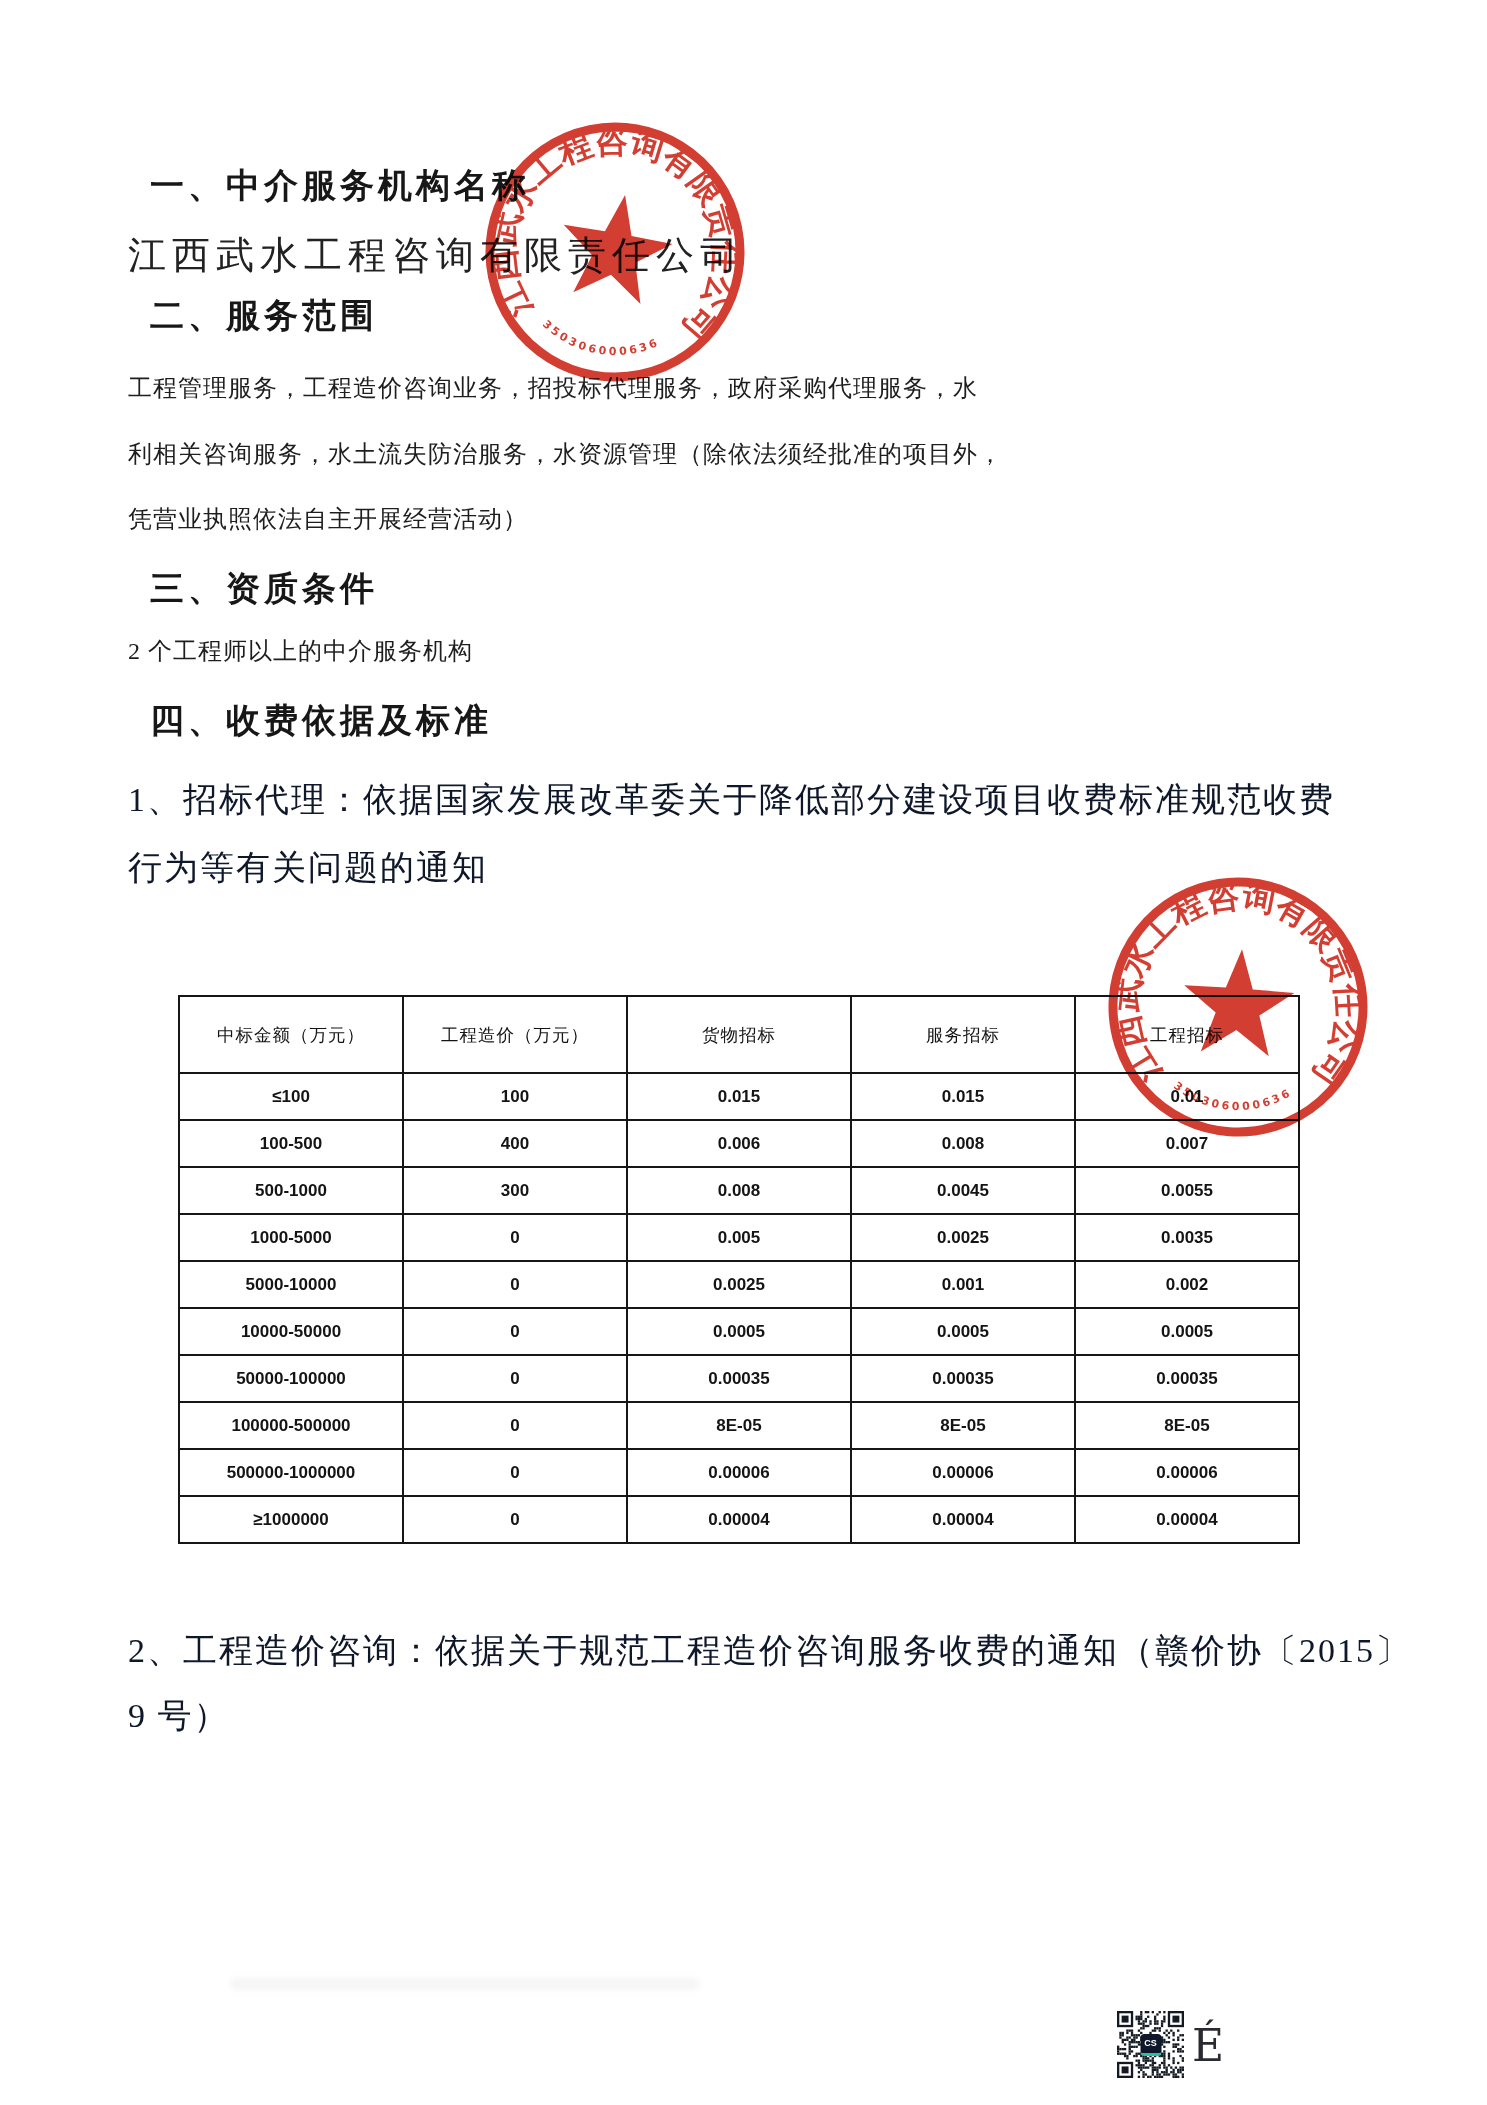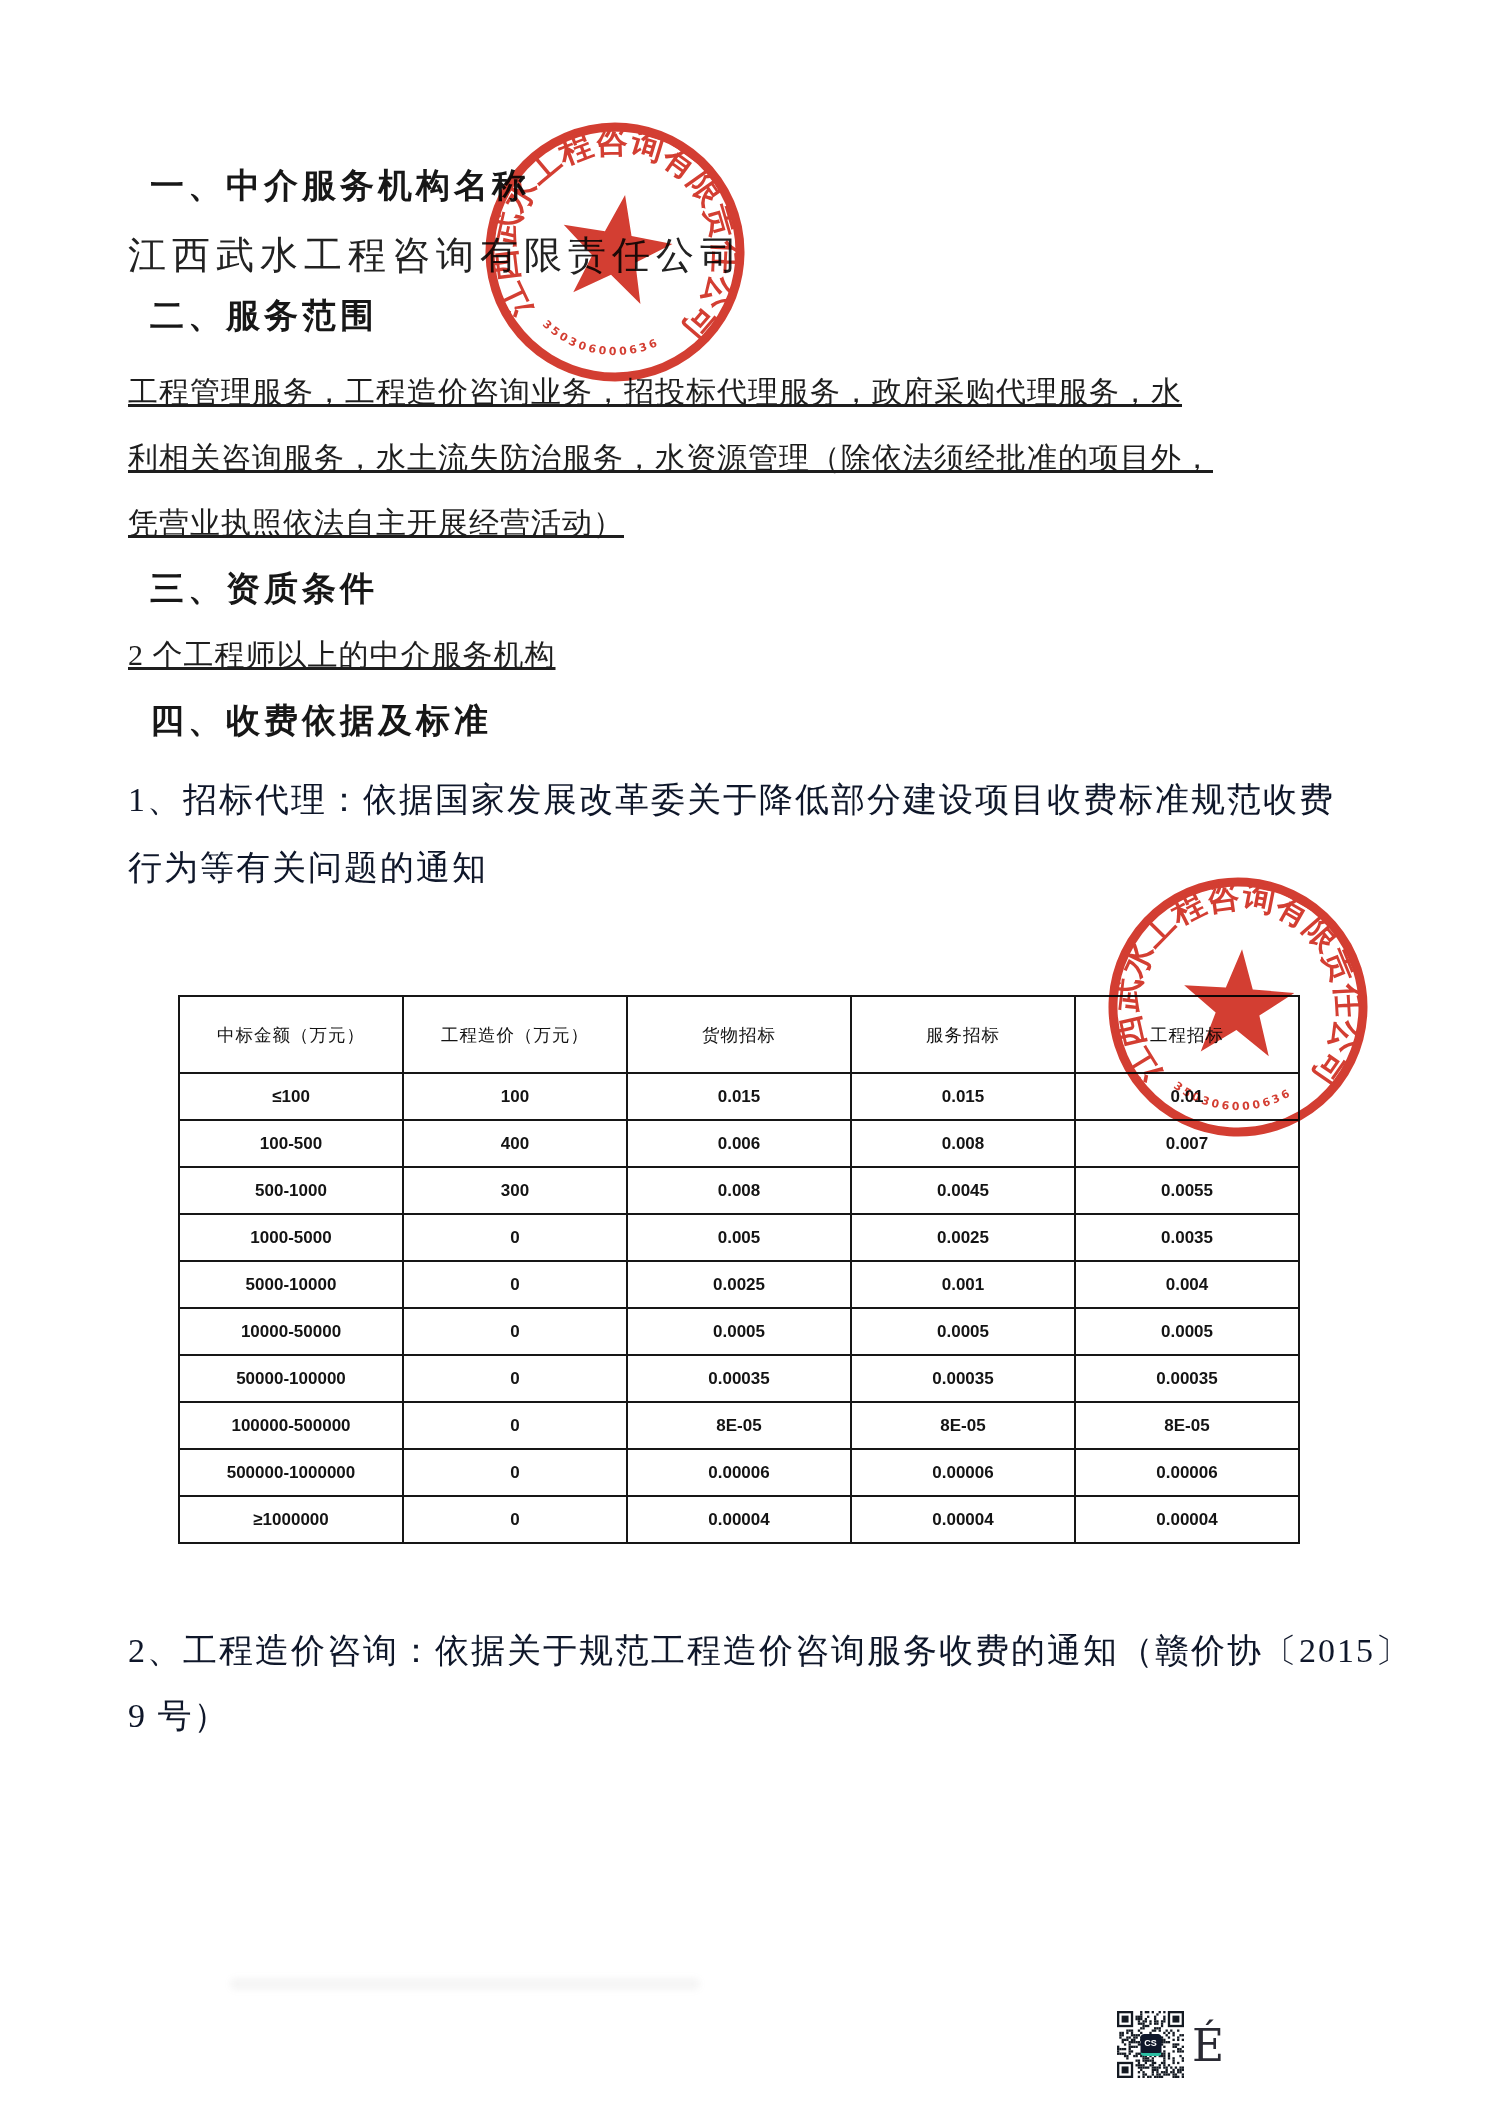--- a/index.html
+++ b/index.html
@@ -9,21 +9,21 @@
     background:#ffffff;
     overflow:hidden;
     font-family:"Liberation Serif", serif;
     color:#1c1c1c;
   }
   .abs{position:absolute;white-space:nowrap;}
   .heading{
     font-size:34px;font-weight:bold;letter-spacing:4px;color:#171717;
   }
   .bodyline{
-    font-size:30px;letter-spacing:1px;color:#1e1e1e;text-decoration:underline;
+    font-size:24px;letter-spacing:1px;color:#1e1e1e;
   }
   .companyline{
     font-size:38px;letter-spacing:6px;color:#222;
   }
   .itemline{
     font-size:34px;letter-spacing:2px;color:#0f172a;
   }
   .table-title{
     position:absolute;left:178px;top:946px;width:1122px;
     text-align:center;font-family:"Liberation Sans",sans-serif;
@@ -123,21 +123,21 @@
           <td>0</td>
           <td>0.005</td>
           <td>0.0025</td>
           <td>0.0035</td>
         </tr>
         <tr>
           <td>5000-10000</td>
           <td>0</td>
           <td>0.0025</td>
           <td>0.001</td>
-          <td>0.004</td>
+          <td>0.002</td>
         </tr>
         <tr>
           <td>10000-50000</td>
           <td>0</td>
           <td>0.0005</td>
           <td>0.0005</td>
           <td>0.0005</td>
         </tr>
         <tr>
           <td>50000-100000</td>

